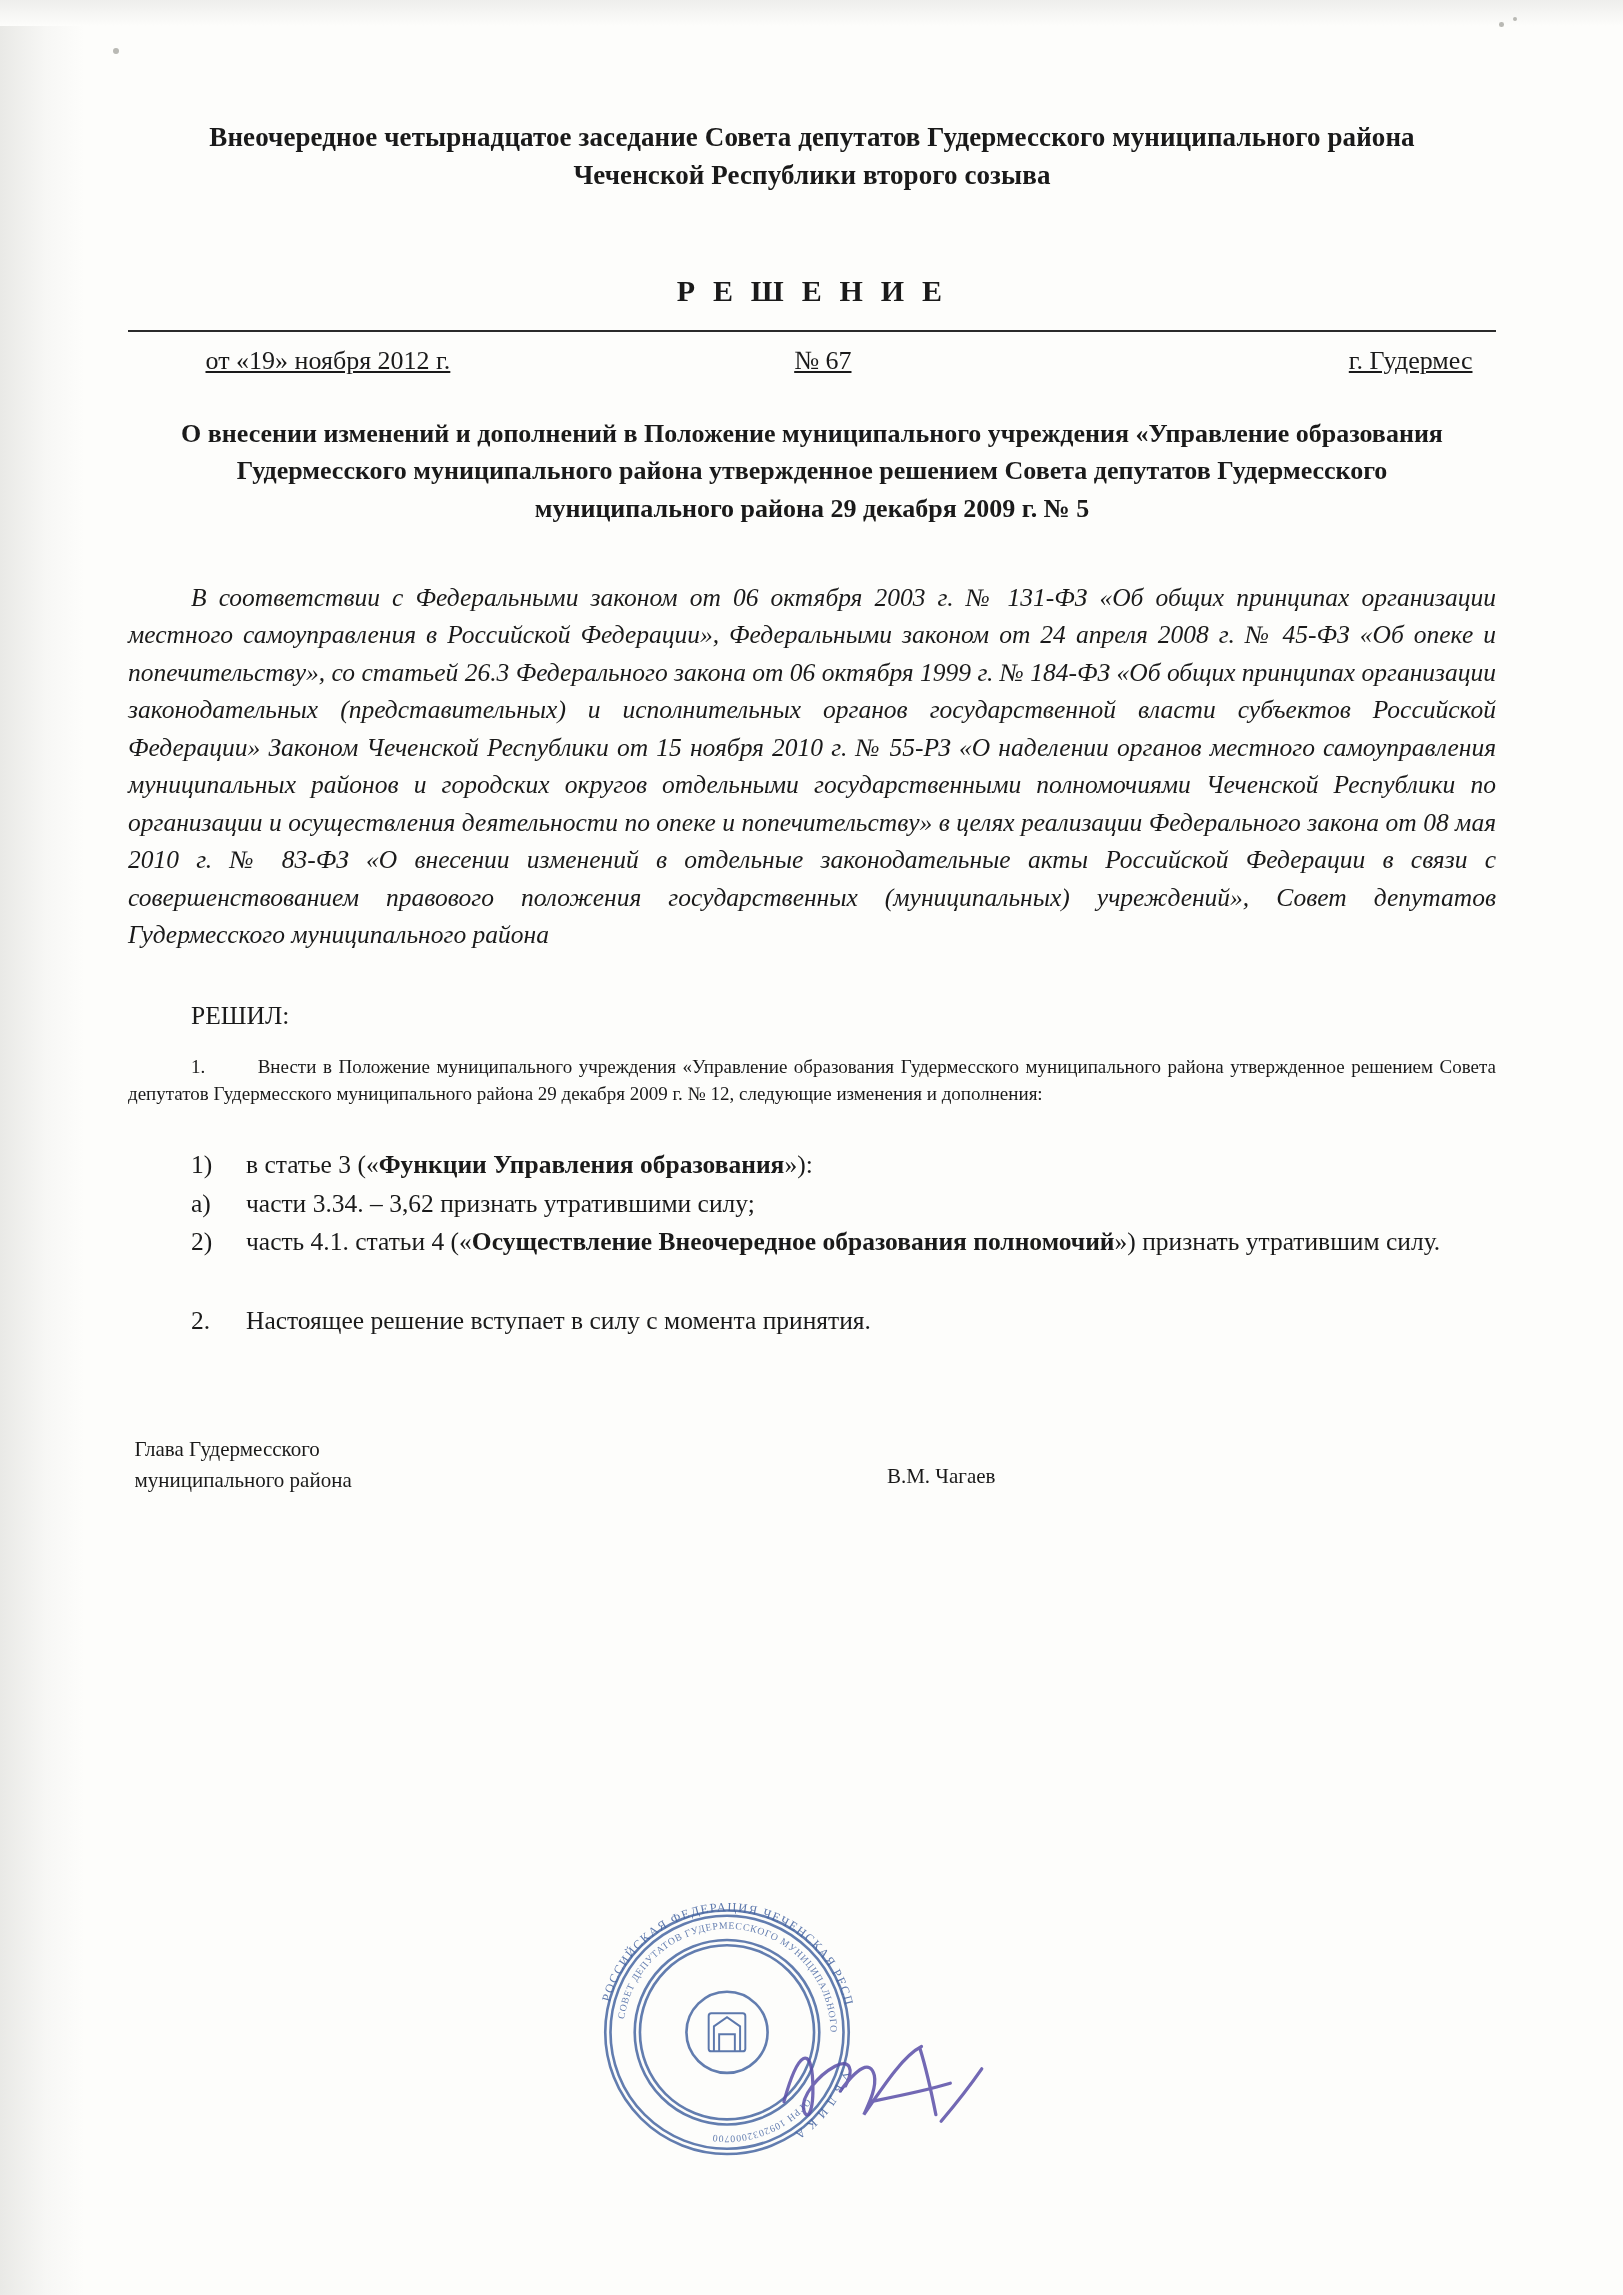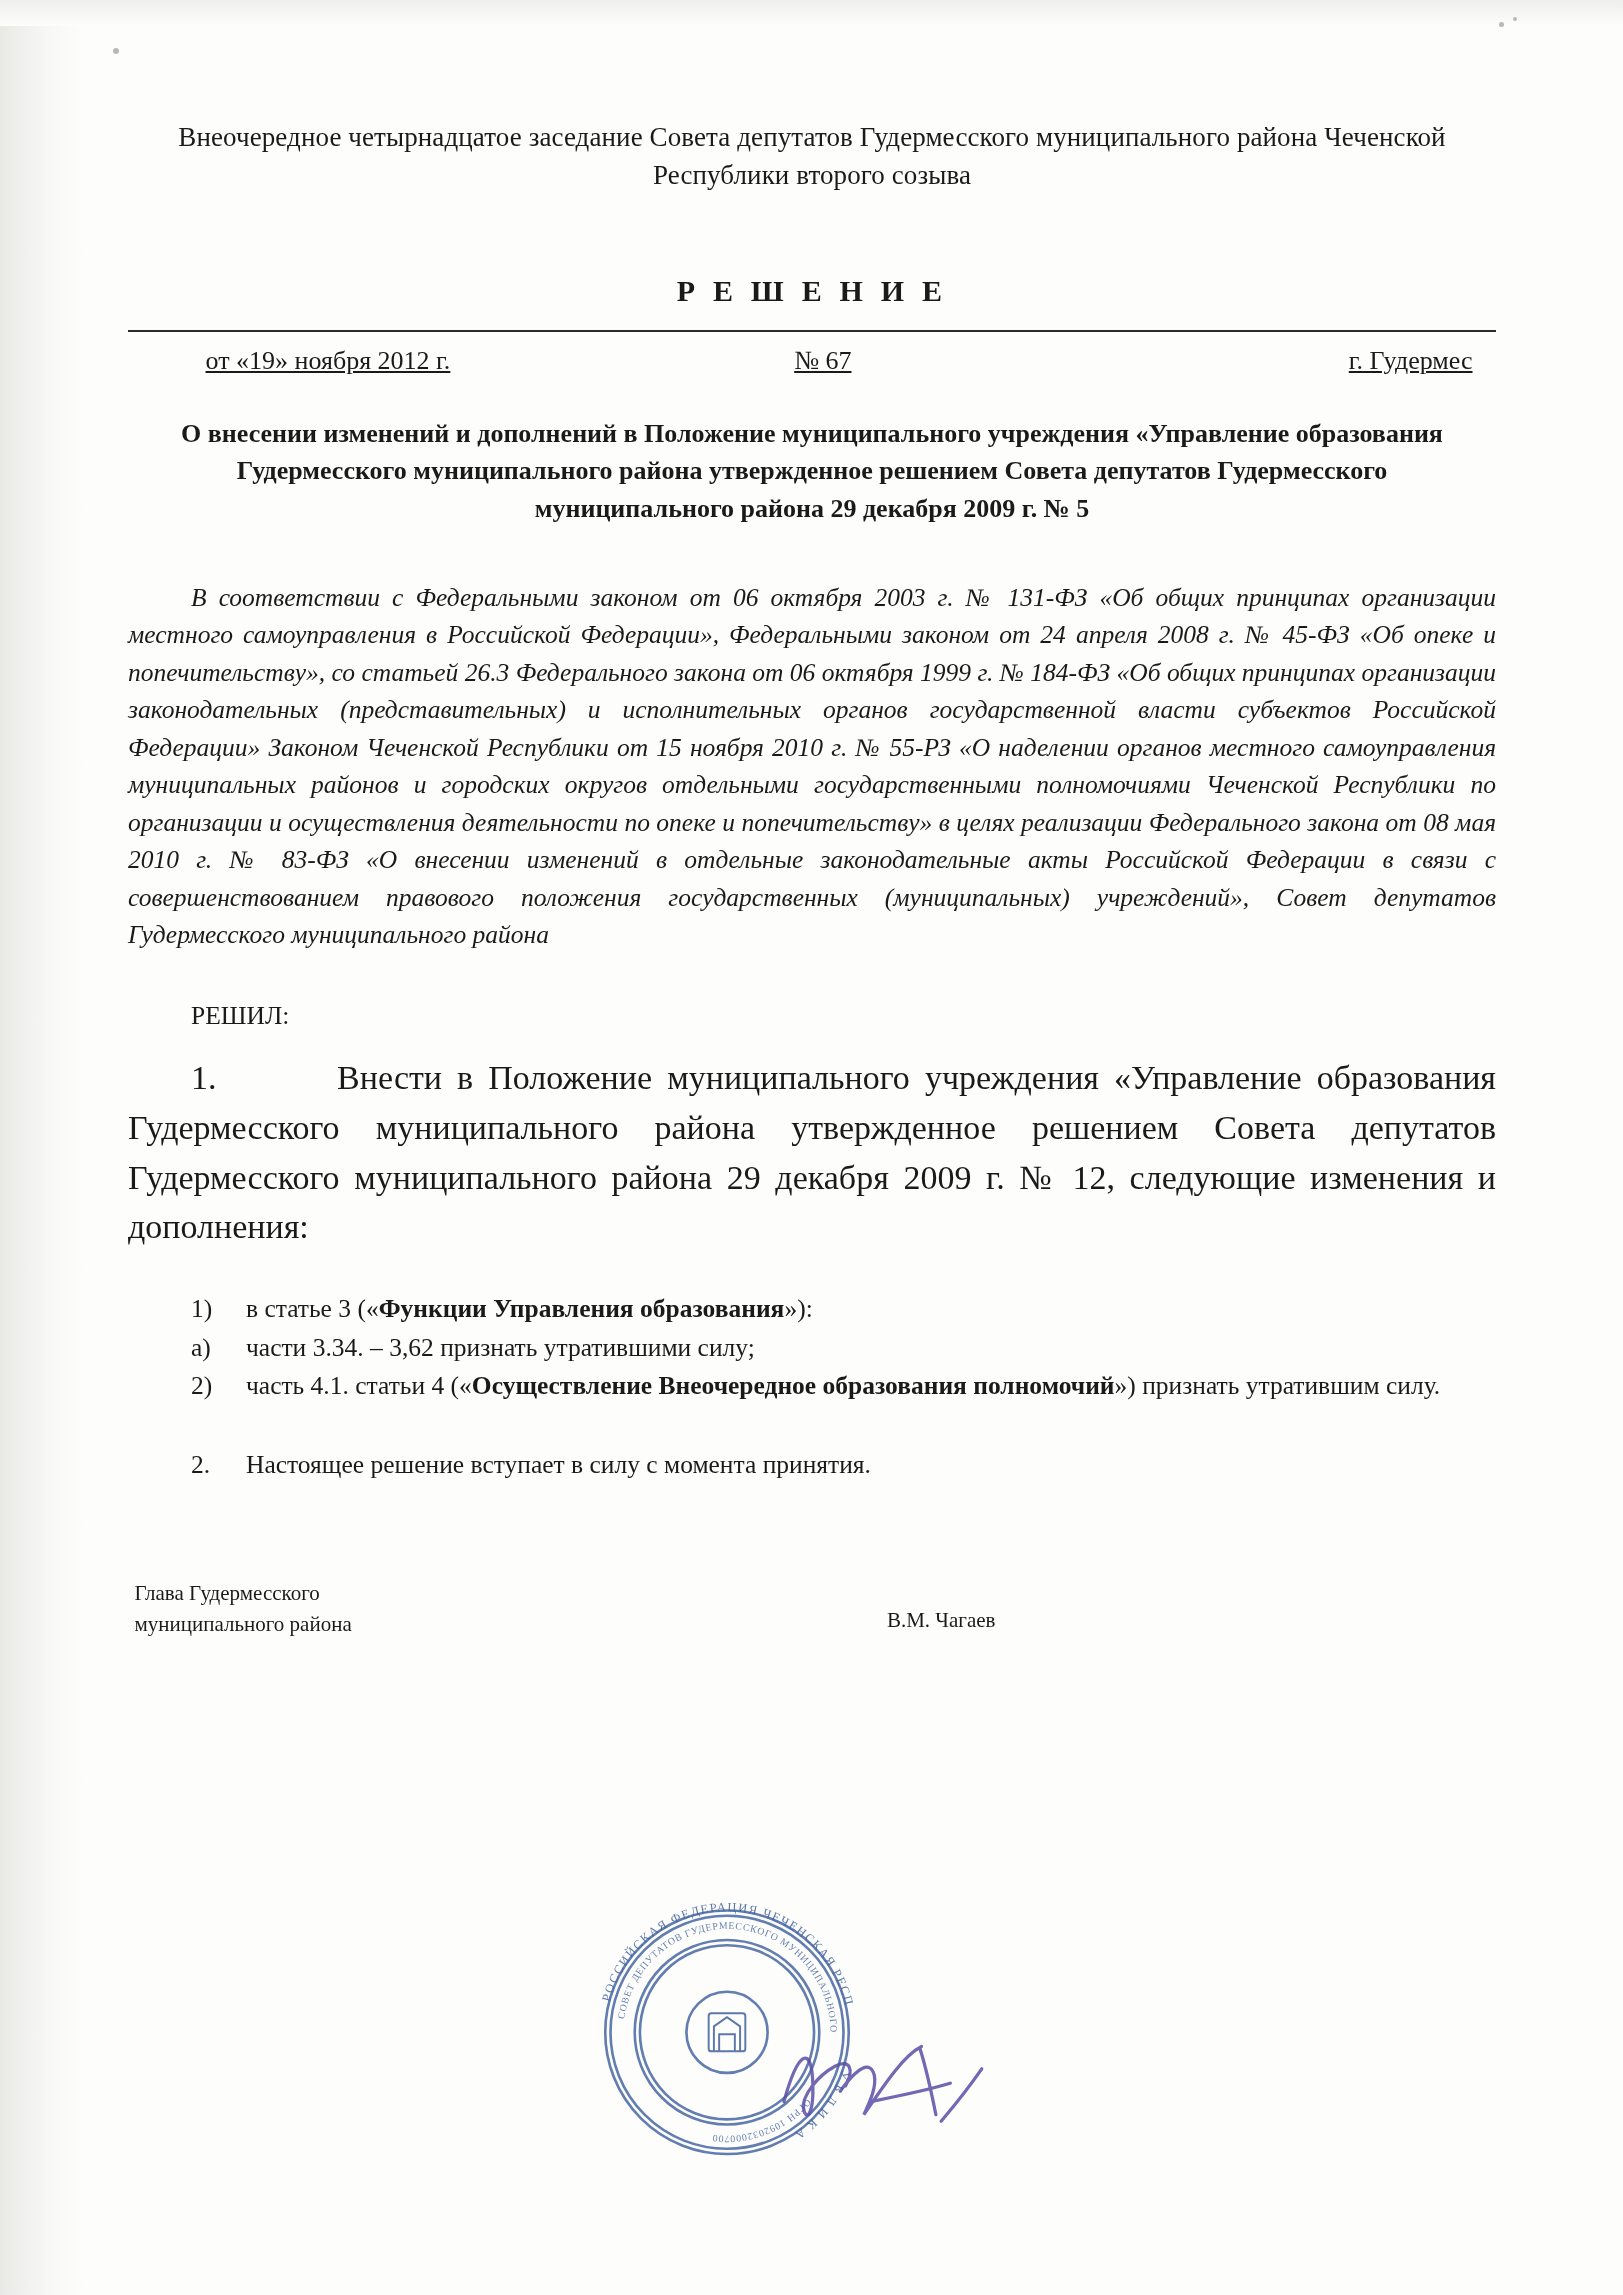--- a/index.html
+++ b/index.html
@@ -43,21 +43,21 @@
 
   .content {
     position: absolute;
     left: 128px;
     top: 118px;
     width: 1368px;
   }
 
   .doc-header {
     text-align: center;
-    font-weight: normal;
+    font-weight: bold;
     font-size: 27px;
     line-height: 1.42;
     letter-spacing: 0.1px;
     padding: 0 39px;
   }
 
   .doc-type {
     text-align: center;
     font-weight: bold;
     font-size: 30px;
@@ -107,21 +107,21 @@
   }
 
   .resolved {
     margin-top: 47px;
     font-size: 25.5px;
     padding-left: 63px;
   }
 
   .item-block {
     margin-top: 22px;
-    font-size: 34px;
+    font-size: 19px;
     line-height: 1.47;
     text-align: justify;
   }
   .item-block p { margin: 0; text-indent: 63px; }
 
   .sub-list {
     margin-top: 38px;
     font-size: 25.5px;
     line-height: 1.5;
   }

